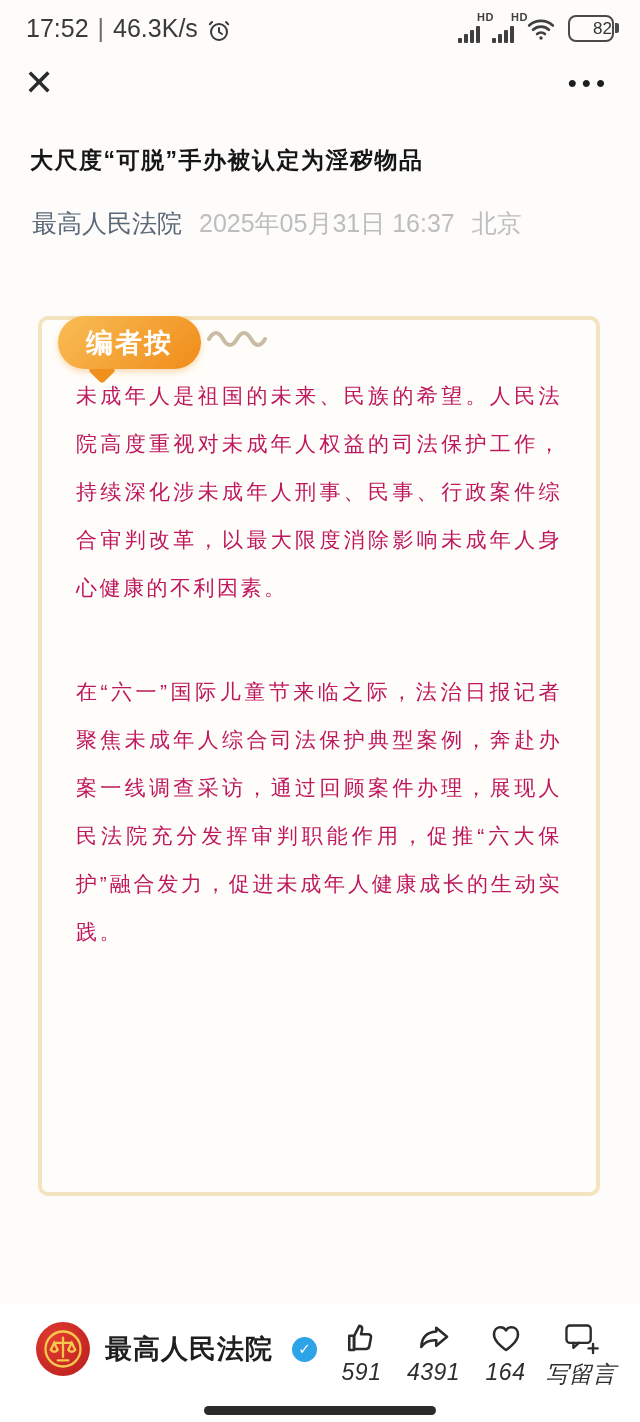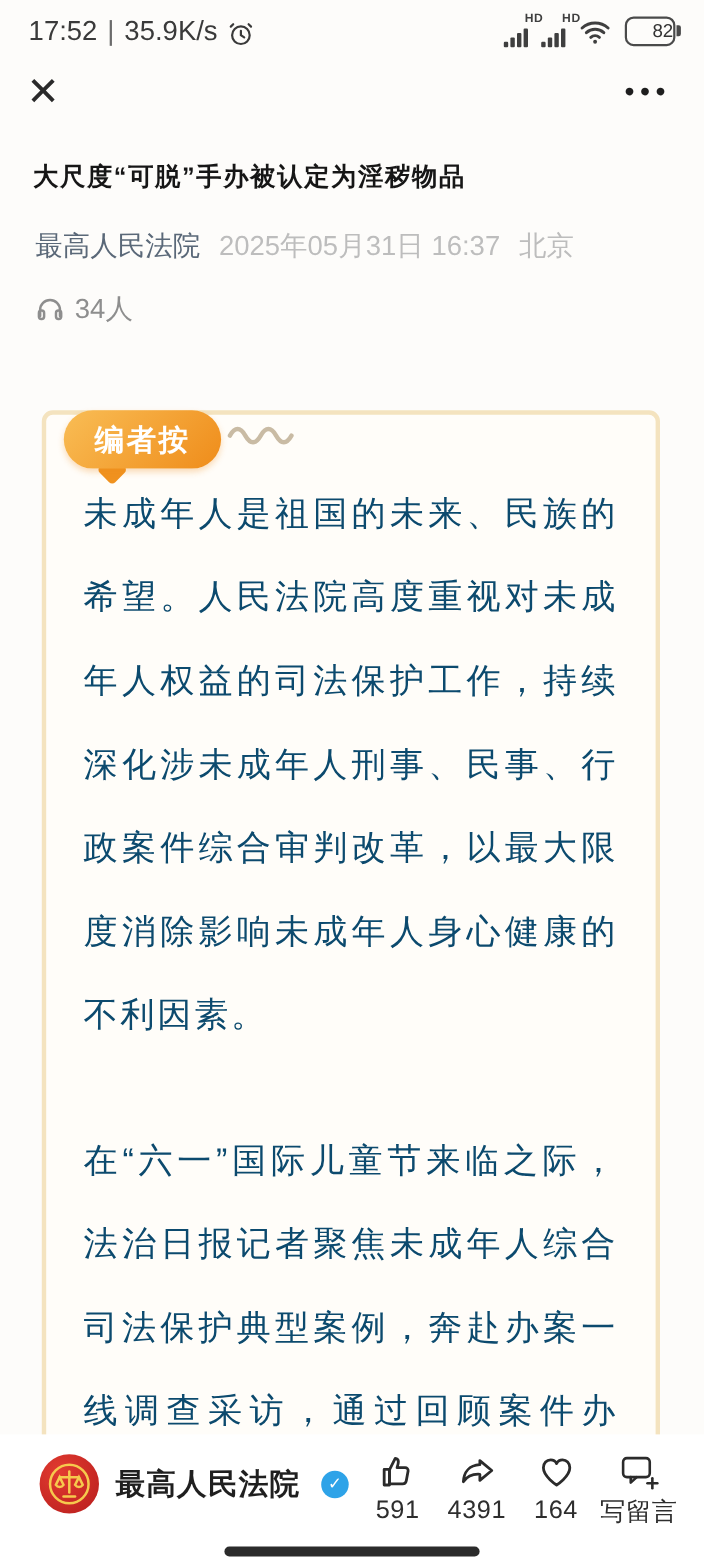--- a/index.html
+++ b/index.html
@@ -37,48 +37,48 @@
   
   .note-section{position:relative;margin-top:76px;}
   .badge{position:absolute;top:0;left:58px;z-index:2;height:53px;padding:0 28px;display:flex;align-items:center;
     background:linear-gradient(135deg,#f9bd55,#ef8c1a);border-radius:28px;color:#fff;font-size:27px;font-weight:700;
     letter-spacing:2px;box-shadow:0 3px 6px rgba(239,140,26,.30);}
   .badge-tail{position:absolute;left:92px;top:44px;width:20px;height:20px;background:#f0921f;border-radius:4px;
     transform:rotate(45deg);z-index:1;}
   .squiggle{position:absolute;top:10px;left:205px;z-index:2;}
   .note-box{margin:38px 40px 0 38px;border:4px solid #f4e3bf;border-radius:10px;background:#fffdf9;
     padding:52px 34px 40px;min-height:880px;box-sizing:border-box;}
-  .note-box p{margin:0 0 56px;font-size:31px;line-height:76px;color:#0c4a6e;text-align:justify;letter-spacing:2.5px;}
+  .note-box p{margin:0 0 56px;font-size:21px;line-height:48px;color:#be185d;text-align:justify;letter-spacing:2.5px;}
   .note-box p:last-child{margin-bottom:0;}
   
   .footer{position:absolute;left:0;bottom:0;width:640px;height:118px;background:#ffffff;box-sizing:border-box;
     display:flex;align-items:flex-start;padding:16px 24px 0 36px;}
   .account{display:flex;align-items:center;gap:15px;flex:1;margin-top:2px;cursor:pointer;}
   .avatar{width:54px;height:54px;border-radius:50%;background:radial-gradient(circle at 35% 30%,#e23b31,#b71d1c);
     display:flex;align-items:center;justify-content:center;flex:0 0 auto;}
   .acc-name{font-size:27px;color:#1f1f1f;font-weight:600;letter-spacing:1px;}
   .verified{width:25px;height:25px;border-radius:50%;background:#2ea3e8;color:#fff;display:flex;align-items:center;
     justify-content:center;font-size:15px;font-weight:700;margin-left:4px;flex:0 0 auto;}
   .actions{display:flex;gap:8px;}
   .action{display:flex;flex-direction:column;align-items:center;gap:3px;min-width:64px;cursor:pointer;}
   .action svg{width:36px;height:36px;display:block;}
-  .action-label{font-size:23px;color:#2e2e2e;letter-spacing:.5px;}
+  .action-label{font-size:23px;color:#2e2e2e;letter-spacing:.5px;font-style:italic;}
   .home-indicator{position:absolute;left:50%;transform:translateX(-50%);bottom:7px;width:232px;height:9px;
     border-radius:5px;background:#2b2b2b;}
 </style>
 </head>
 <body>
 
 <div class="screen">
 
   <div class="status-bar">
     <div class="sb-left">
       <span>17:52</span>
         <span class="sb-divider">|</span>
-        <span>35.9K/s</span>
+        <span>46.3K/s</span>
       <span class="clock-icon">
         <svg width="24" height="24" viewBox="0 0 24 24" fill="none" stroke="#3a3a3a" stroke-width="2" stroke-linecap="round">
           <circle cx="12" cy="13" r="8"></circle>
             <path d="M12 9v4l3 2"></path>
             <path d="M5 3L2.8 5.2M19 3l2.2 2.2"></path>
         </svg>
       </span>
     </div>
     <div class="sb-right">
       <span class="signal">
@@ -119,28 +119,20 @@
   </div>
 
   <h1 class="title">大尺度“可脱”手办被认定为淫秽物品</h1>
 
   <div class="byline">
     <span class="author">最高人民法院</span>
     <span class="pub-date">2025年05月31日 16:37</span>
     <span class="pub-loc">北京</span>
   </div>
 
-  <div class="listen">
-    <svg width="27" height="27" viewBox="0 0 24 24" fill="none" stroke="#8e8e8e" stroke-width="2" stroke-linecap="round" stroke-linejoin="round">
-      <path d="M4 18v-5a8 8 0 0 1 16 0v5"></path>
-      <rect x="3" y="13.5" width="4.2" height="7" rx="2"></rect>
-      <rect x="16.8" y="13.5" width="4.2" height="7" rx="2"></rect>
-    </svg>
-    <span>34人</span>
-  </div>
 
   <div class="note-section">
     <div class="badge-tail"></div>
     <div class="badge">
       <span>编者按</span>
     </div>
     <svg class="squiggle" width="78" height="22" viewBox="0 0 78 22" fill="none" stroke="#c9bba4" stroke-width="4" stroke-linecap="round">
       <path d="M4 13c4.5-8 9.5-8 14 0s9.5 8 14 0 9.5-8 14 0 9.5 8 14 0"></path>
     </svg>
     <div class="note-box">

